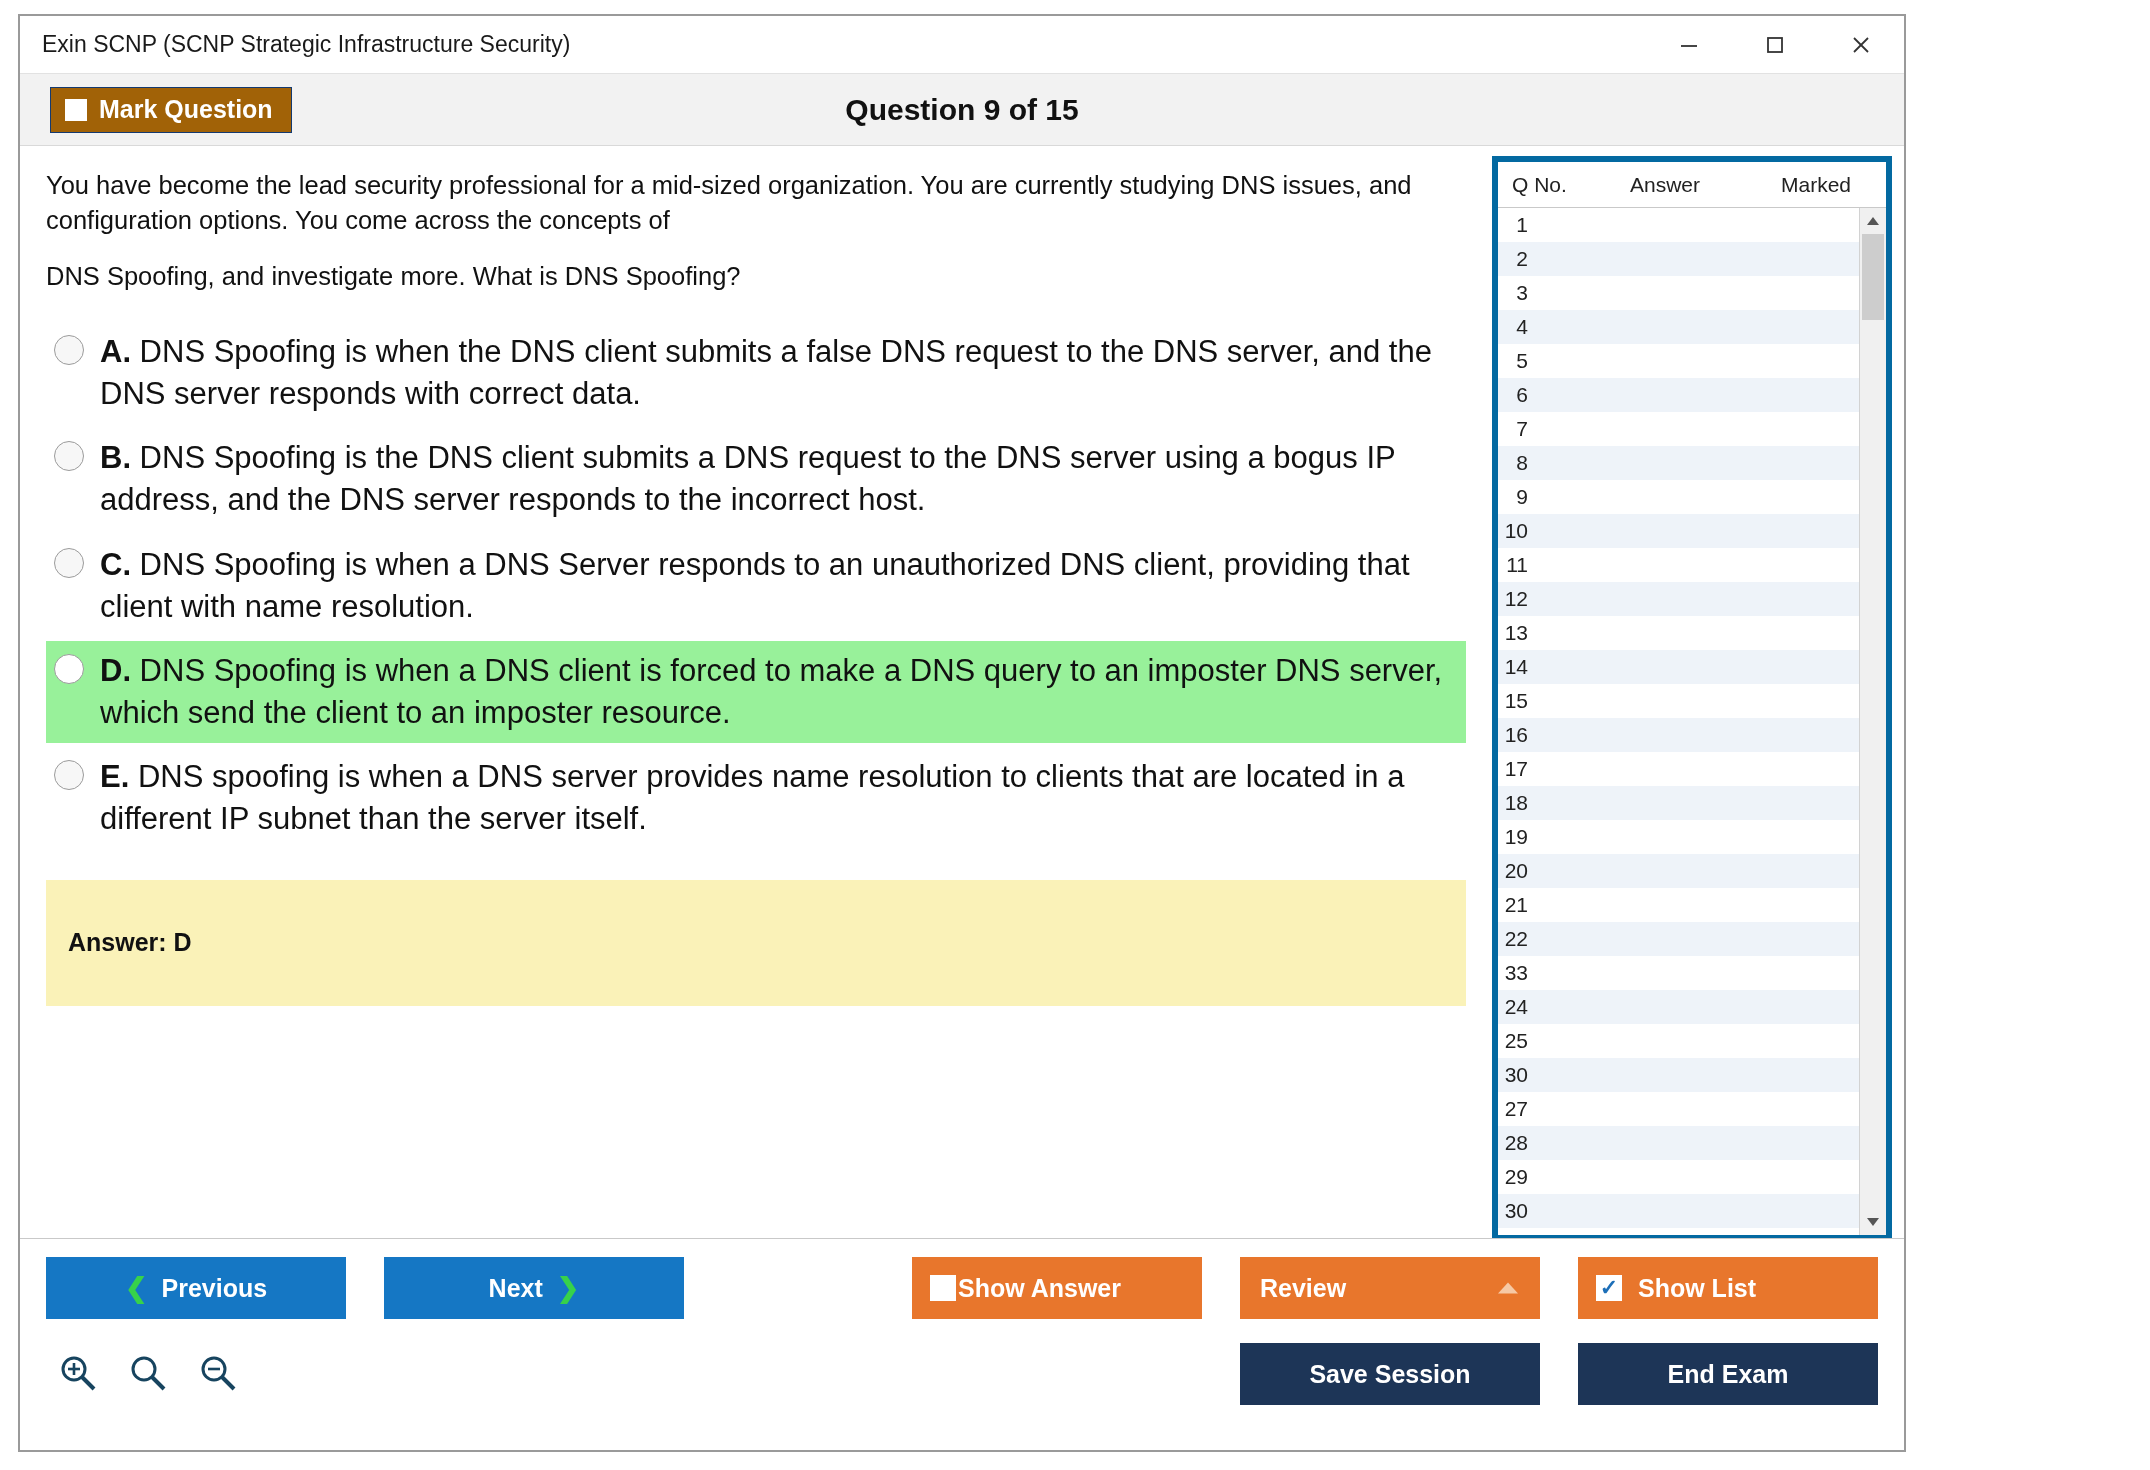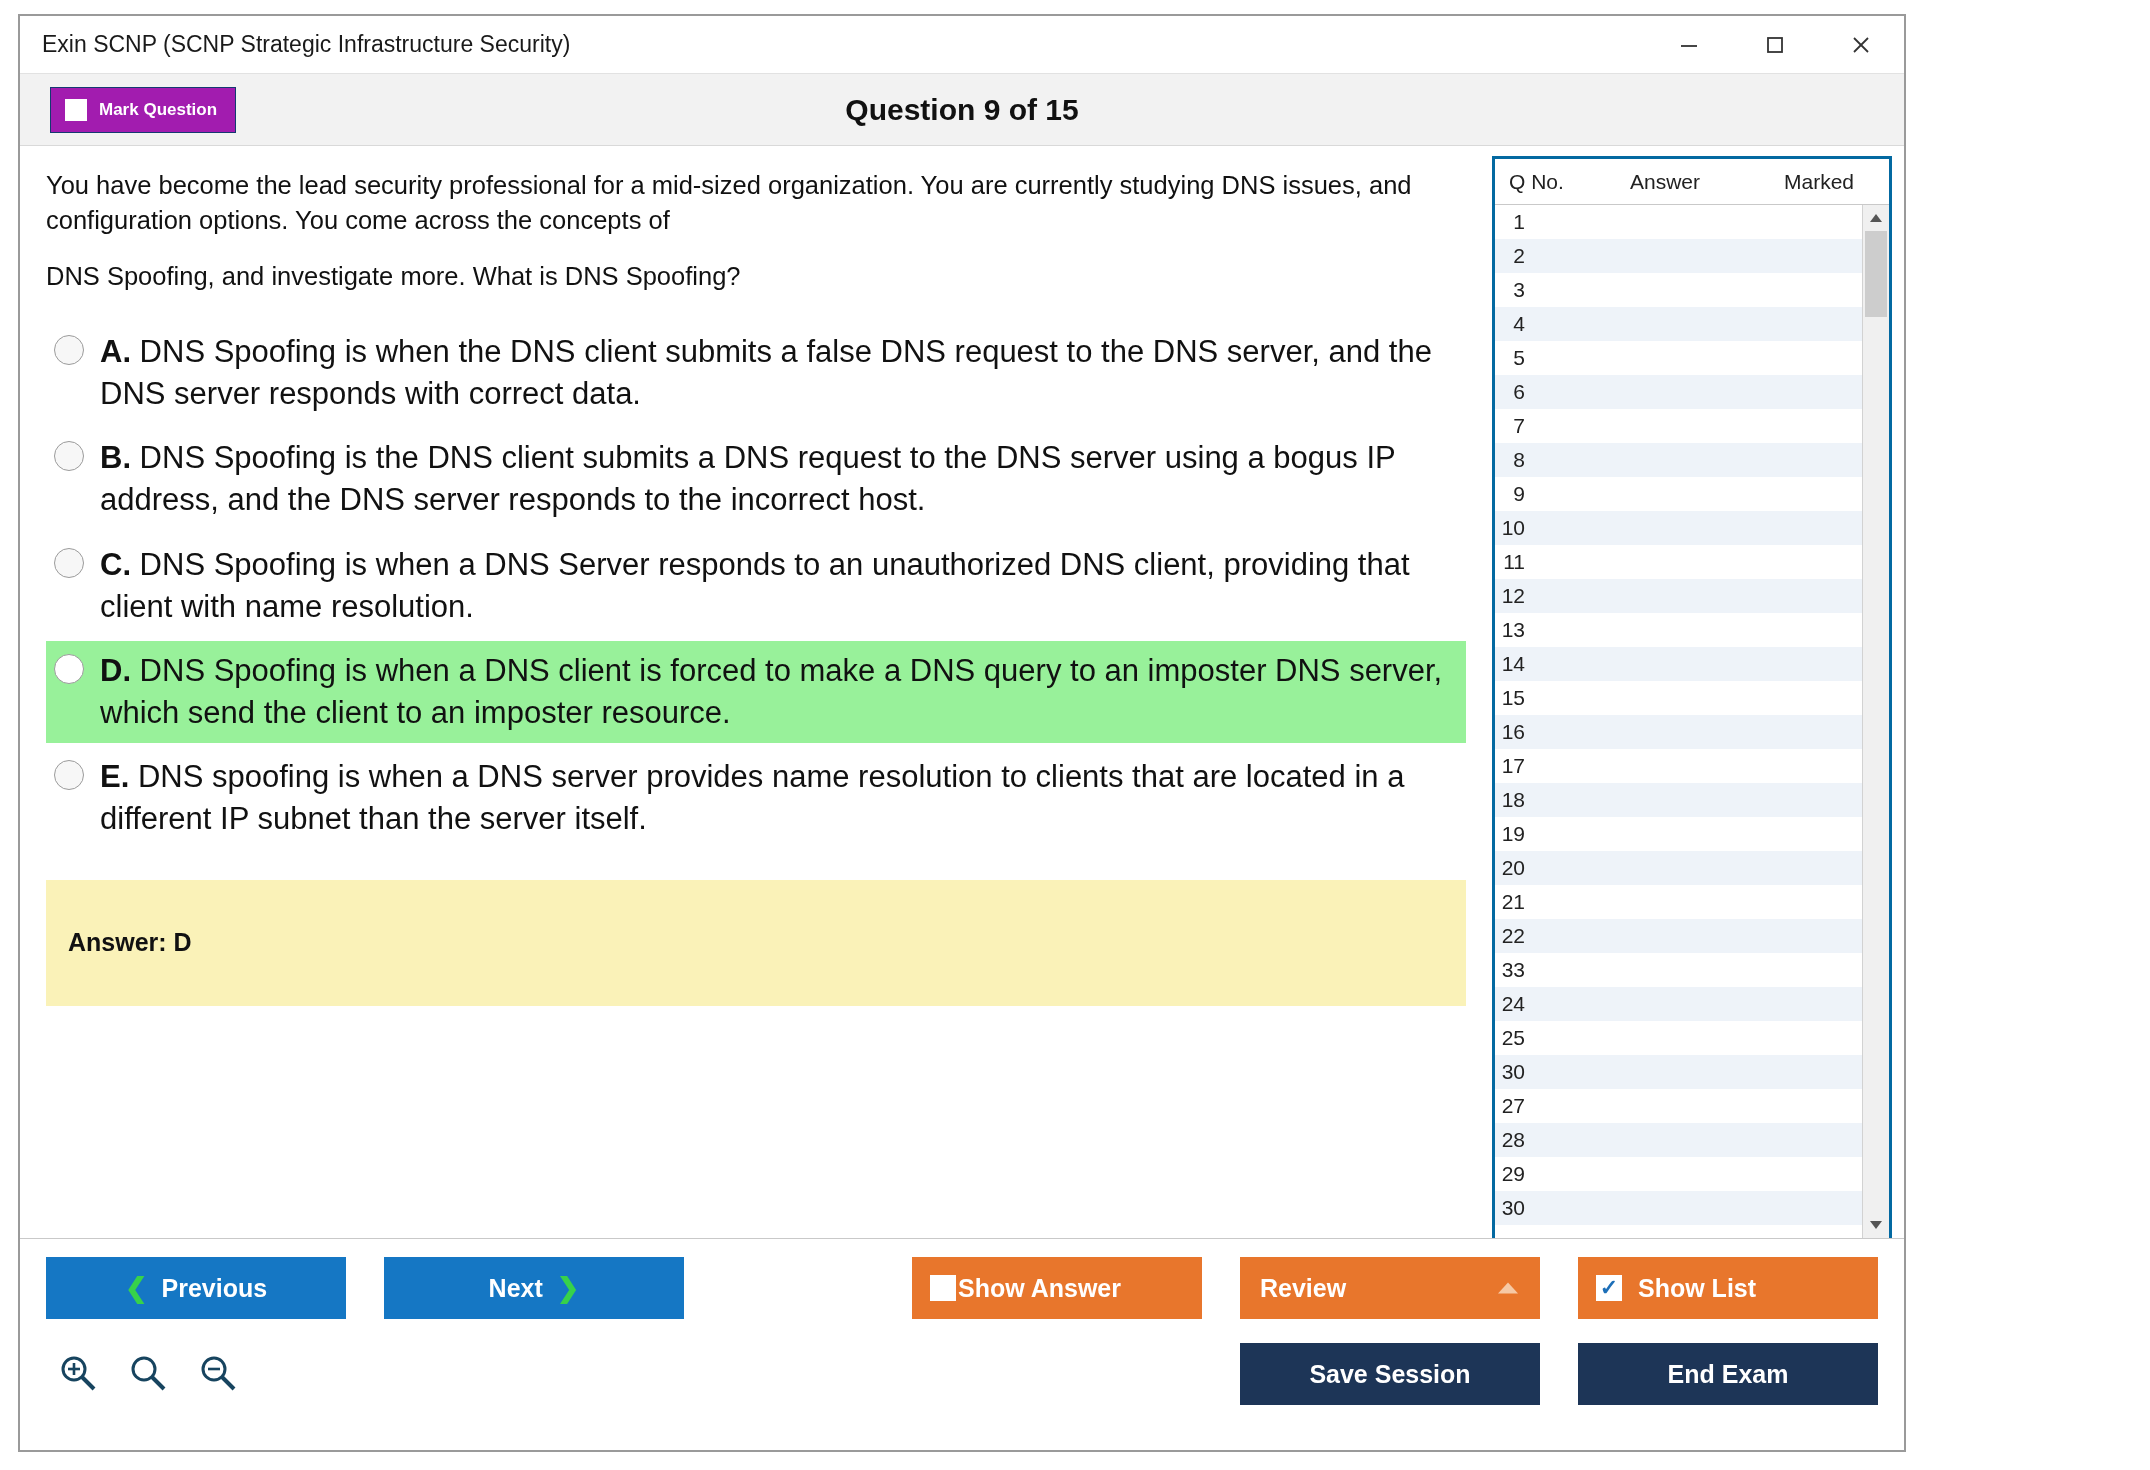--- a/index.html
+++ b/index.html
@@ -55,28 +55,28 @@
     height: 72px;
     flex: 0 0 72px;
     background: #f2f2f2;
     display: flex;
     align-items: center;
     position: relative;
     border-bottom: 1px solid #d9d9d9;
   }
   .mark-btn {
     margin-left: 30px;
-    background: #a21caf;
+    background: #a16207;
     color: #ffffff;
     height: 46px;
     display: flex;
     align-items: center;
     gap: 12px;
     padding: 0 18px 0 14px;
-    font-size: 17px;
+    font-size: 25px;
     font-weight: bold;
     cursor: pointer;
     border: 1px solid #143a70;
   }
   .mark-btn .chk {
     width: 22px; height: 22px;
     background: #ffffff;
     border: 1px solid #ffffff;
     display: inline-block;
   }
@@ -149,21 +149,21 @@
 
   
   .sidelist {
     flex: 0 0 400px;
     border-left: 1px solid #bdbdbd;
     border-top: 1px solid #bdbdbd;
     margin: 10px 12px 0 0;
     display: flex;
     flex-direction: column;
     background: #ffffff;
-    border: 3px solid #0369a1;
+    border: 6px solid #0369a1;
     height: 1085px;
   }
   .sl-head {
     display: flex;
     height: 46px;
     flex: 0 0 46px;
     align-items: center;
     font-size: 21px;
     color: #222;
     border-bottom: 1px solid #c9c9c9;

